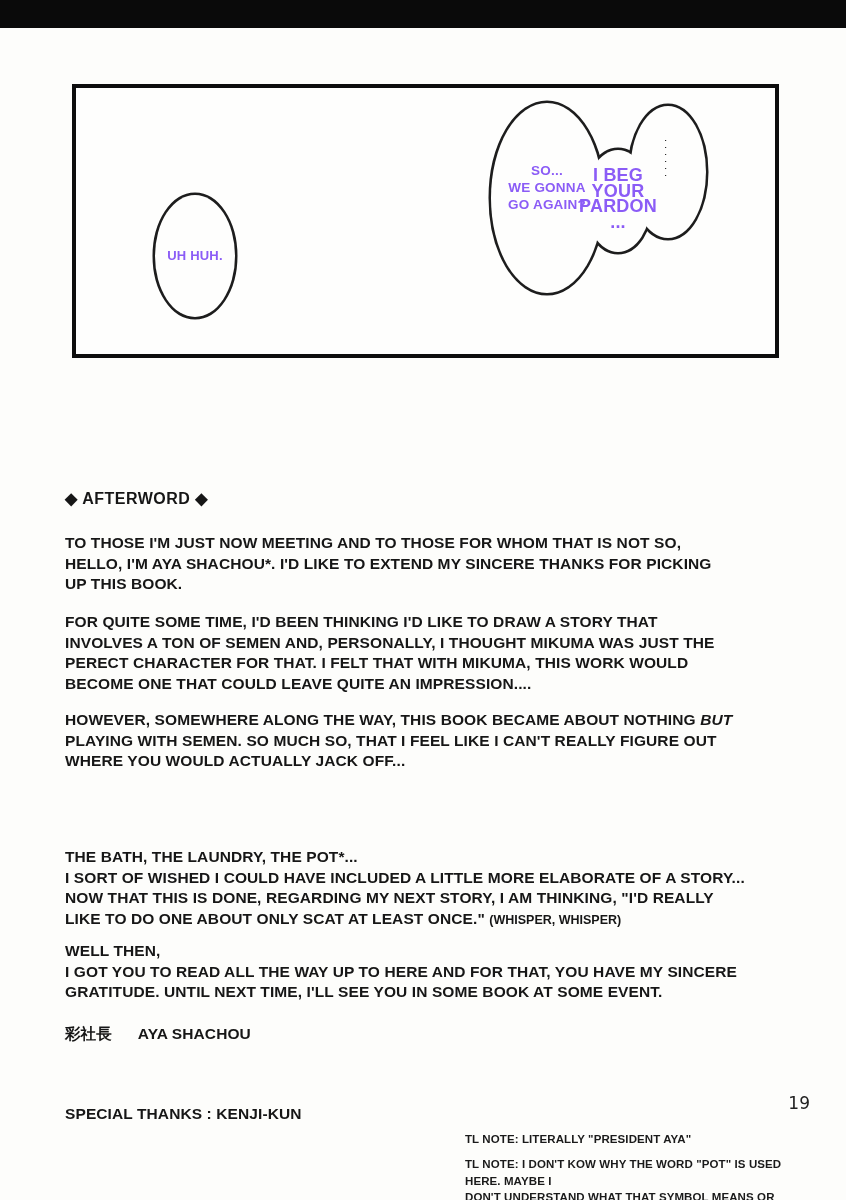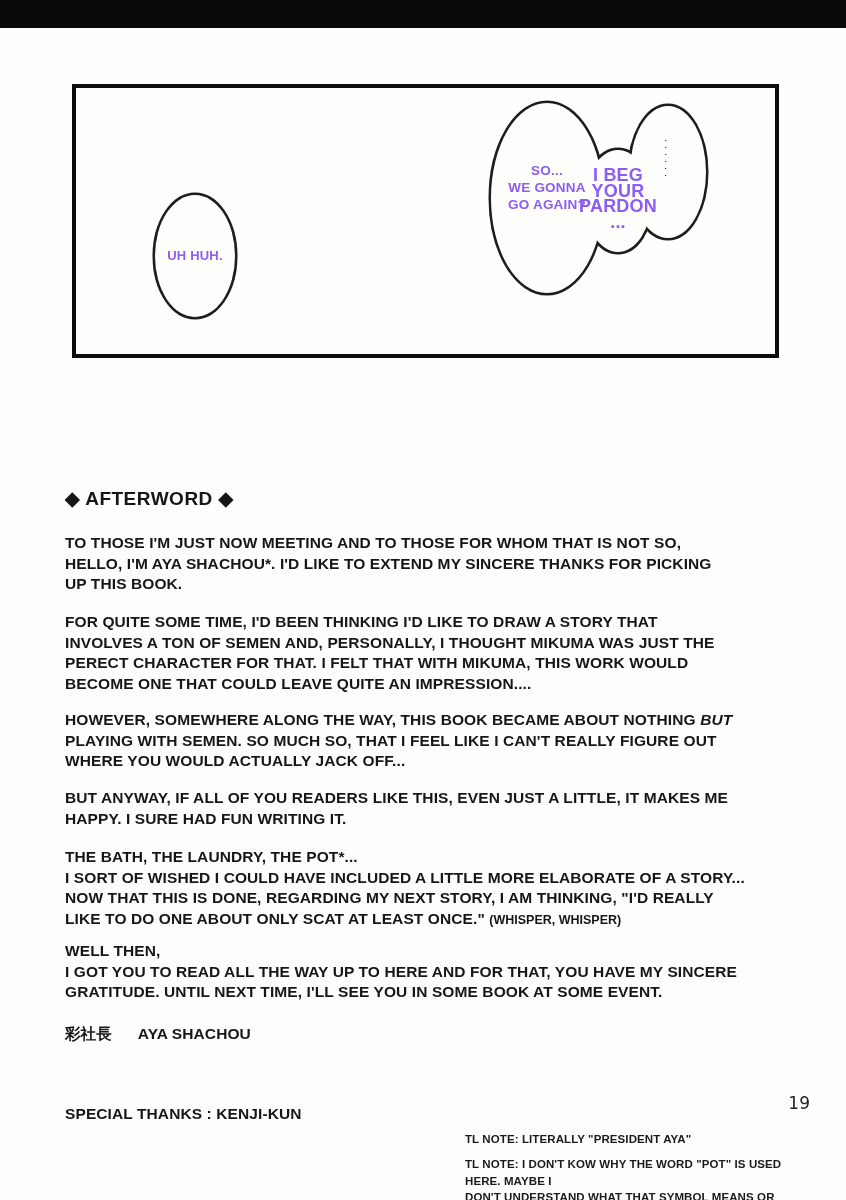--- a/index.html
+++ b/index.html
@@ -53,21 +53,21 @@
     position: absolute;
     left: 65px;
     width: 726px;
     font-weight: 700;
     font-size: 15.5px;
     line-height: 20.5px;
     letter-spacing: 0.1px;
     white-space: pre-line;
     color: #161616;
   }
-  .heading { top: 489px; font-size: 19px; letter-spacing: 0.5px; }
+  .heading { top: 489px; font-size: 16px; letter-spacing: 0.5px; }
   .p1 { top: 533px; }
   .p2 { top: 612px; }
   .p3 { top: 710px; }
   .p4 { top: 788px; }
   .p5 { top: 847px; }
   .p6 { top: 941px; }
   .sig { top: 1024px; }
   .sig .romaji { margin-left: 26px; margin-top: 47px; }
   .thanks { top: 1104px; }
   .em { font-style: italic; }
@@ -137,22 +137,20 @@
 
   <div class="para p2">FOR QUITE SOME TIME, I'D BEEN THINKING I'D LIKE TO DRAW A STORY THAT
 INVOLVES A TON OF SEMEN AND, PERSONALLY, I THOUGHT MIKUMA WAS JUST THE
 PERECT CHARACTER FOR THAT.  I FELT THAT WITH MIKUMA, THIS WORK WOULD
 BECOME ONE THAT COULD LEAVE QUITE AN IMPRESSION....</div>
 
   <div class="para p3"><span>HOWEVER, SOMEWHERE ALONG THE WAY, THIS BOOK BECAME ABOUT NOTHING </span><span class="em">BUT</span><span>
 PLAYING WITH SEMEN.  SO MUCH SO, THAT I FEEL LIKE I CAN'T REALLY FIGURE OUT
 WHERE YOU WOULD ACTUALLY JACK OFF...</span></div>
 
-  <div class="para p4">BUT ANYWAY, IF ALL OF YOU READERS LIKE THIS, EVEN JUST A LITTLE, IT MAKES ME
-HAPPY. I SURE HAD FUN WRITING IT.</div>
 
   <div class="para p5"><span>THE BATH, THE LAUNDRY, THE POT*...
 I SORT OF WISHED I COULD HAVE INCLUDED A LITTLE MORE ELABORATE OF A STORY...
 NOW THAT THIS IS DONE, REGARDING MY NEXT STORY, I AM THINKING, "I'D REALLY
 LIKE TO DO ONE ABOUT ONLY SCAT AT LEAST ONCE." </span><span class="whisper">(WHISPER, WHISPER)</span></div>
 
   <div class="para p6">WELL THEN,
 I GOT YOU TO READ ALL THE WAY UP TO HERE AND FOR THAT, YOU HAVE MY SINCERE
 GRATITUDE. UNTIL NEXT TIME, I'LL SEE YOU IN SOME BOOK AT SOME EVENT.</div>
 

